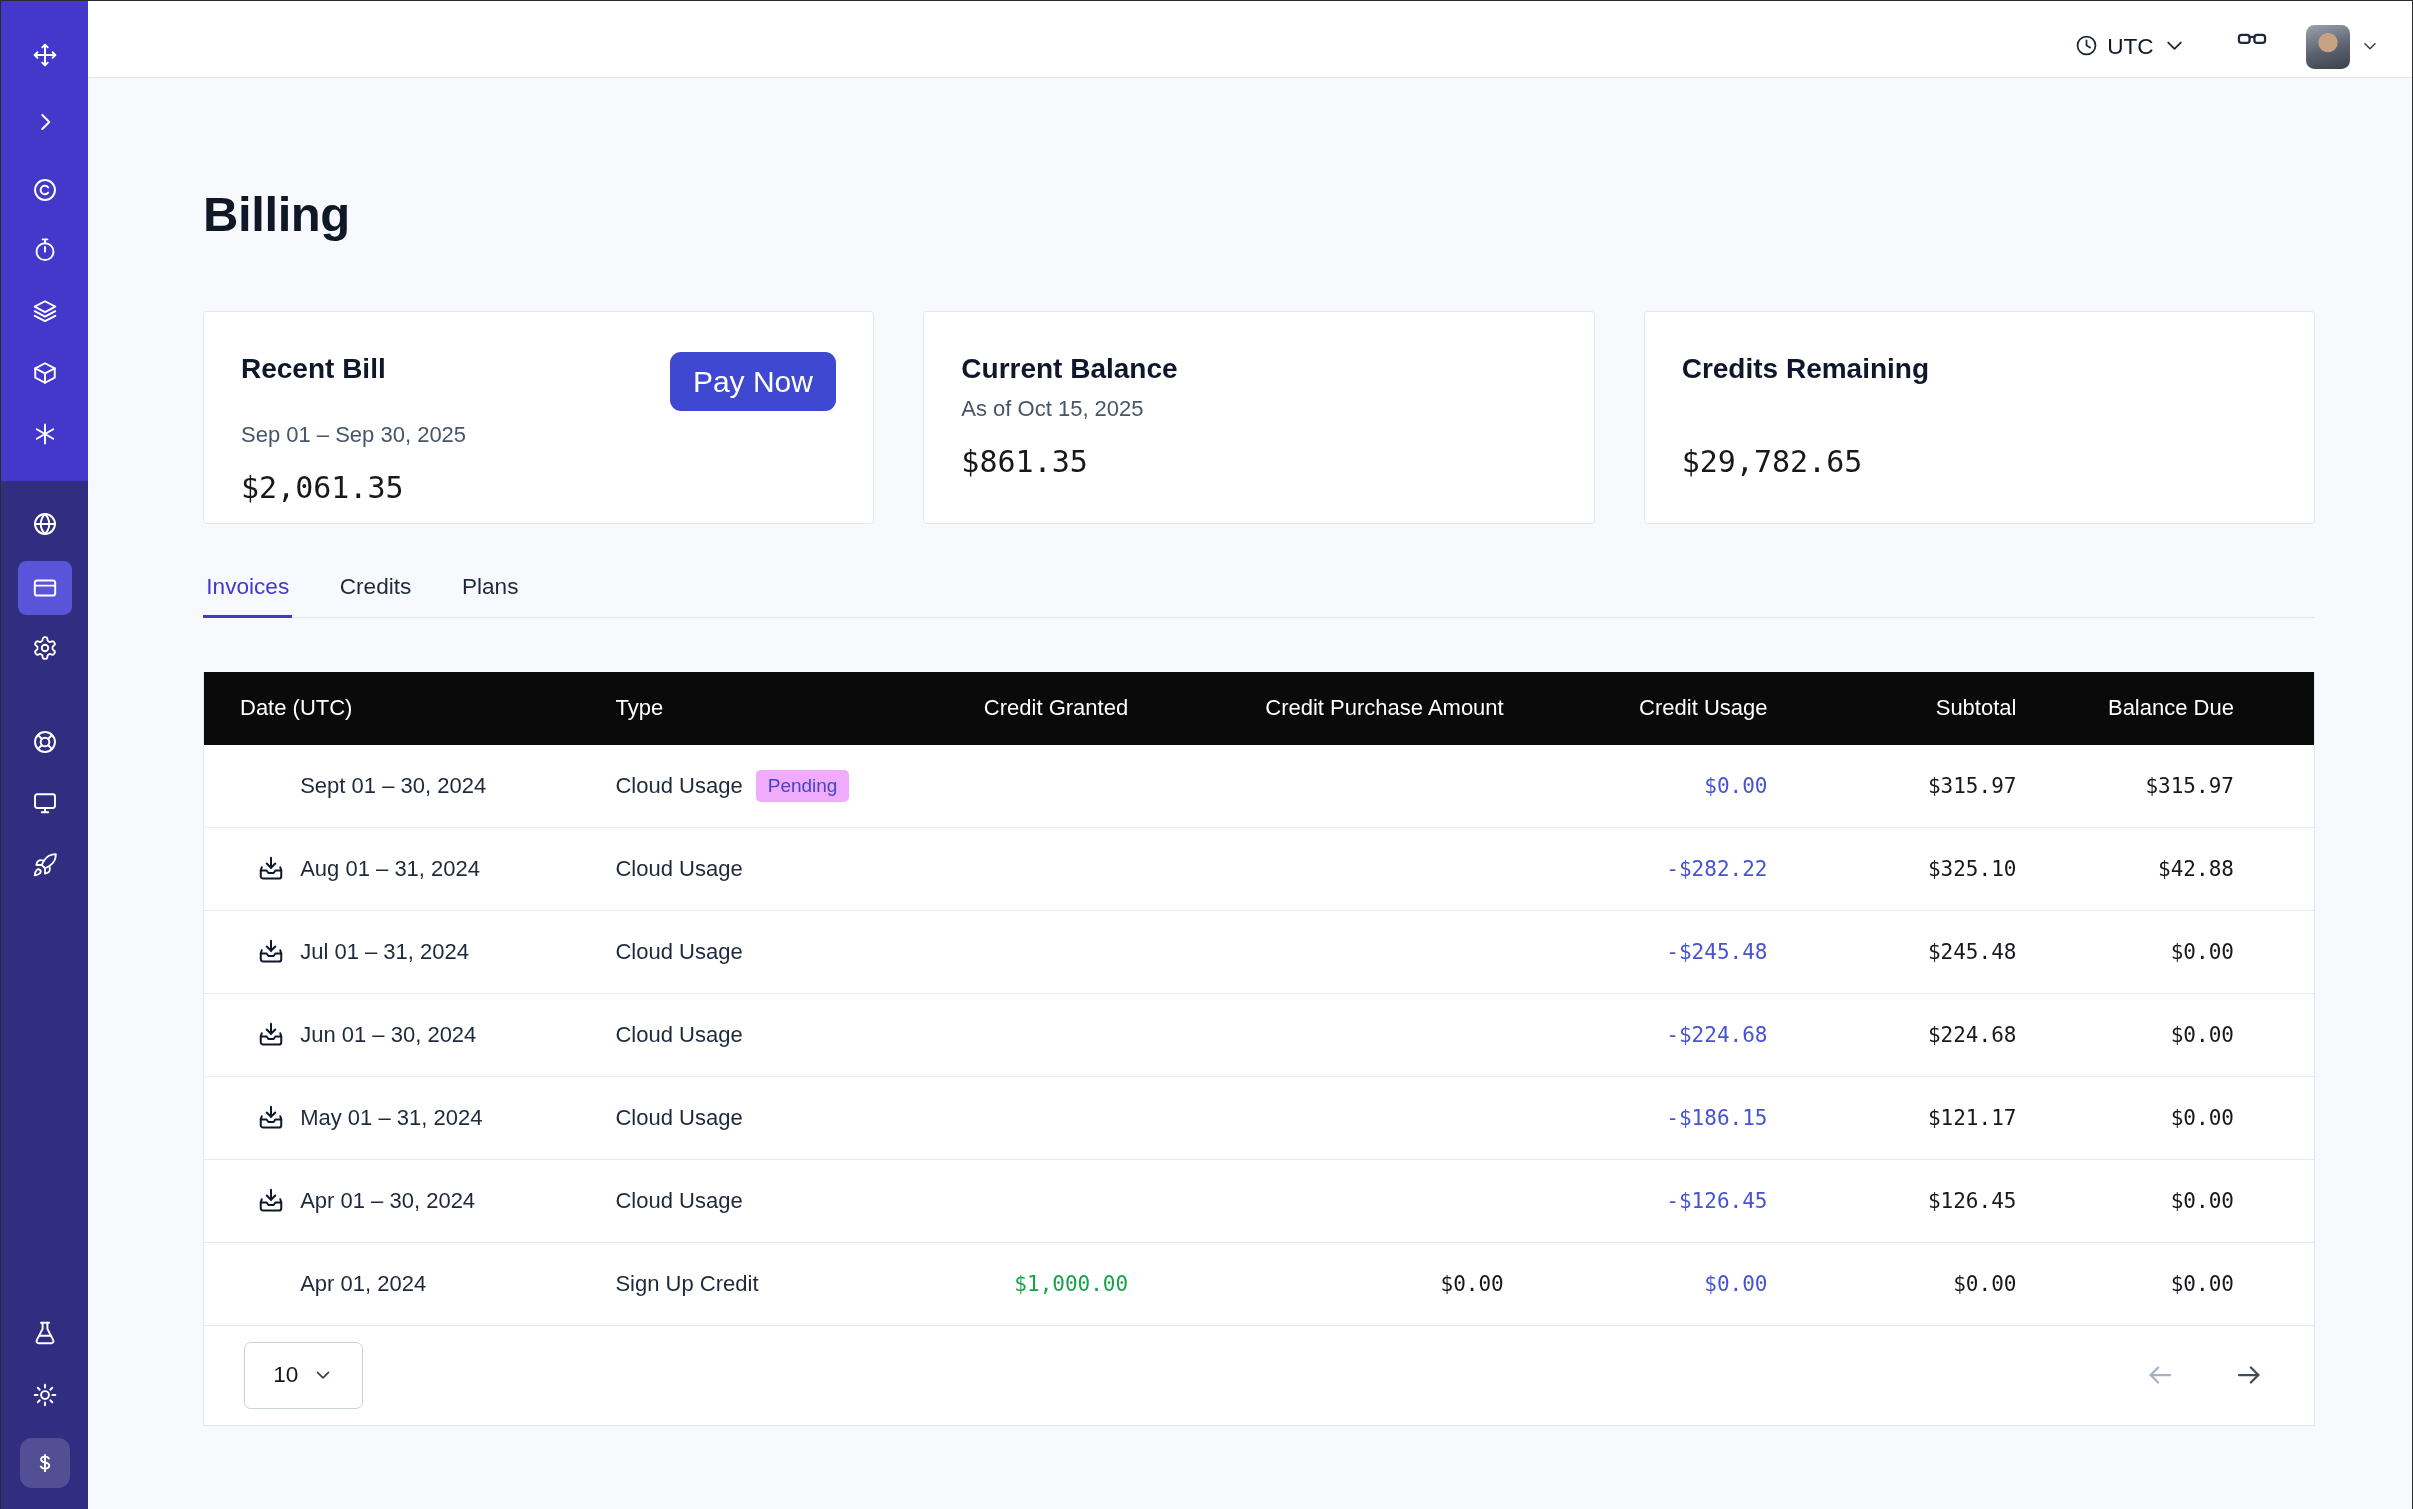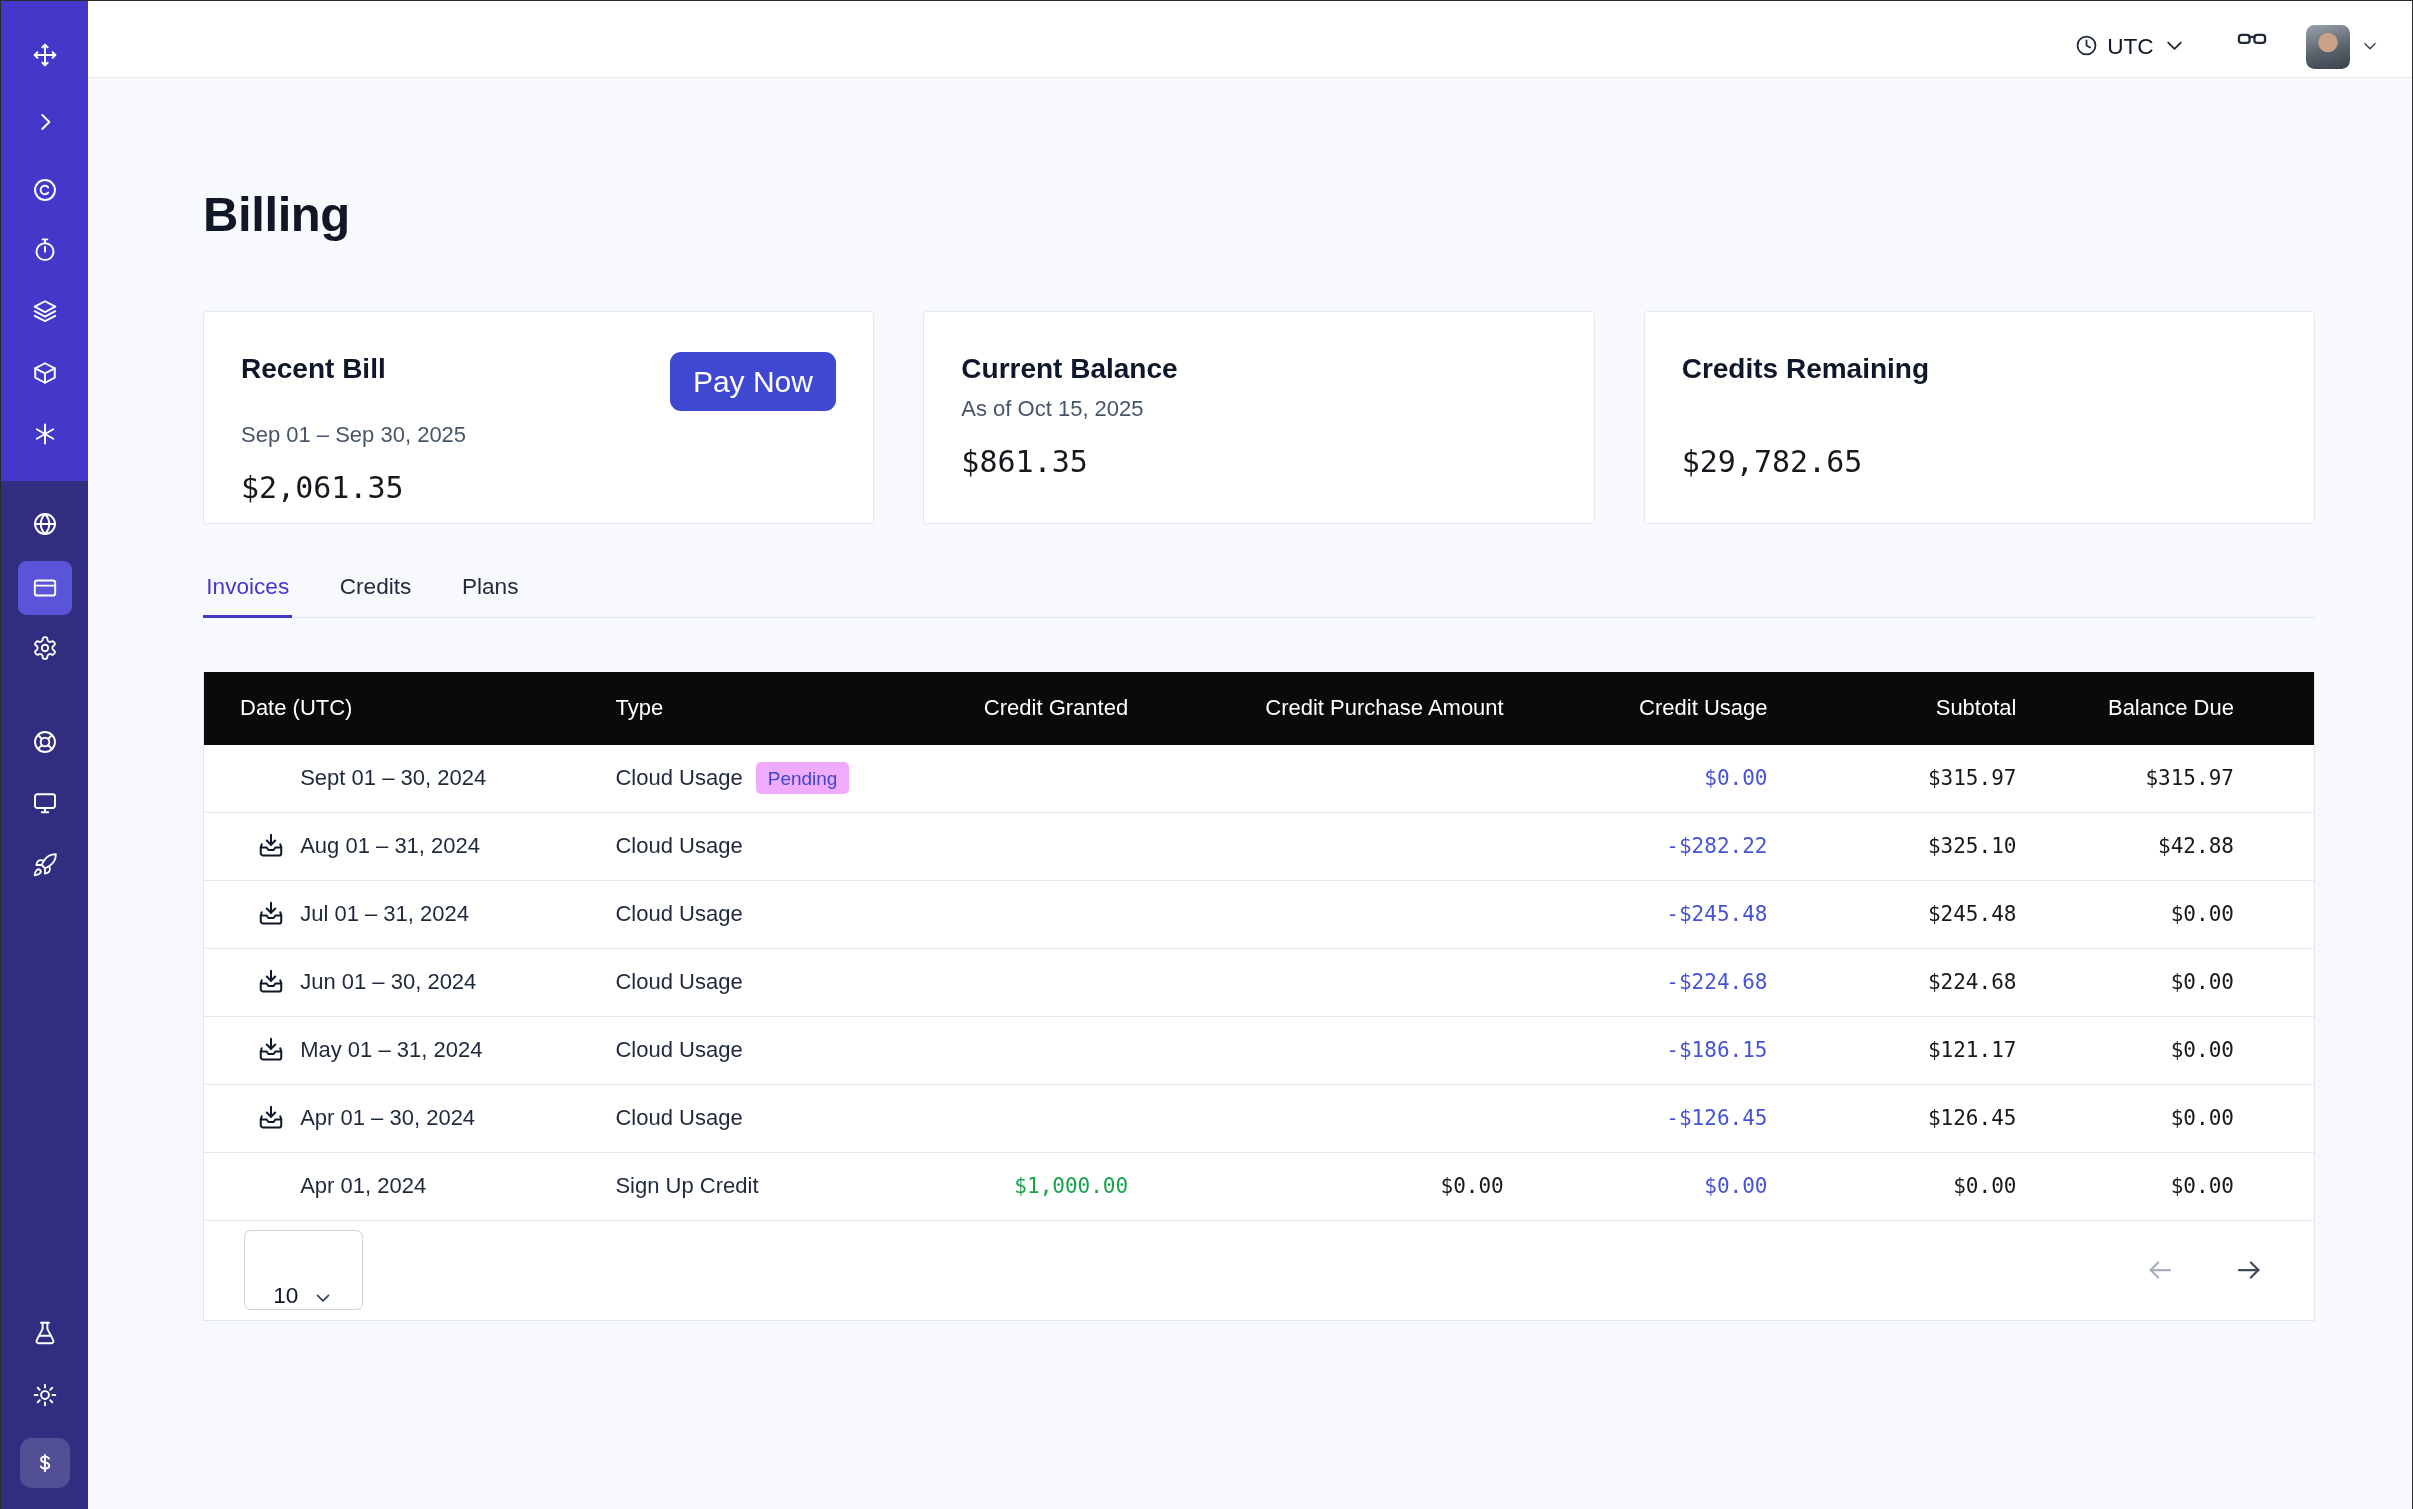--- a/index.html
+++ b/index.html
@@ -52,35 +52,35 @@
   .tab.active::after{content:"";position:absolute;left:0;right:0;bottom:-1.7px;height:3.3px;background:#4338ca;}
 
   
   .table{margin-top:54px;background:#fff;border:0.8px solid #e2e7ee;border-top:none;}
   .grid7{display:grid;grid-template-columns:19.5% 12% 12.3% 17.8% 12.5% 11.8% 14.1%;}
   .thead{background:#0a0a0a;color:#fff;height:73px;align-items:center;}
   .th{font-size:22px;font-weight:500;display:flex;align-items:center;}
   .th.first{padding-left:36px;}
   .th.right,.td.num{justify-content:flex-end;}
   .th.lastcol,.td.lastcol{padding-right:80px;}
-  .trow{height:68px;border-bottom:0.8px solid #e7eaf0;align-items:center;}
+  .trow{height:83px;border-bottom:0.8px solid #e7eaf0;align-items:center;}
   .td{display:flex;align-items:center;font-size:22px;color:#1e293b;}
   .td.date{padding-left:51px;}
   .dlslot{width:31px;height:31px;margin-right:14.2px;display:inline-flex;align-items:center;justify-content:center;color:#0f172a;flex:none;}
   .dlslot svg{width:30px;height:30px;}
   .dlslot.clickable{cursor:pointer;}
   .td.num{font-family:"DejaVu Sans Mono","Liberation Mono",monospace;font-size:21px;color:#16181d;}
   .td.num.blue{color:#4653d2;}
   .td.num.green{color:#16a34a;}
   .pill{margin-left:13.4px;background:#f0abfc;color:#4047c8;font-size:19px;line-height:1;
         padding:6.7px 11.7px;border-radius:5px;font-weight:500;}
 
   .tfoot{height:99px;display:flex;align-items:center;justify-content:space-between;padding:0 50px 0 40px;}
-  .pagesize{width:119px;height:80px;border:0.8px solid #c9d2de;border-radius:6.7px;background:#fff;
-            display:flex;align-items:flex-end;justify-content:center;gap:13.4px;font-size:22.6px;color:#101828;cursor:pointer;}
+  .pagesize{width:119px;height:67px;border:0.8px solid #c9d2de;border-radius:6.7px;background:#fff;
+            display:flex;align-items:center;justify-content:center;gap:13.4px;font-size:22.6px;color:#101828;cursor:pointer;}
   .pagesize svg{width:22px;height:22px;color:#334155;}
   .pager{display:flex;align-items:center;gap:59px;}
   .pager .arrow{cursor:pointer;display:flex;}
   .pager svg{width:30px;height:30px;}
   .arrow.prev{color:#a6b0bf;}
   .arrow.next{color:#3f4a5a;}
 </style>
 </head>
 <body>
 

